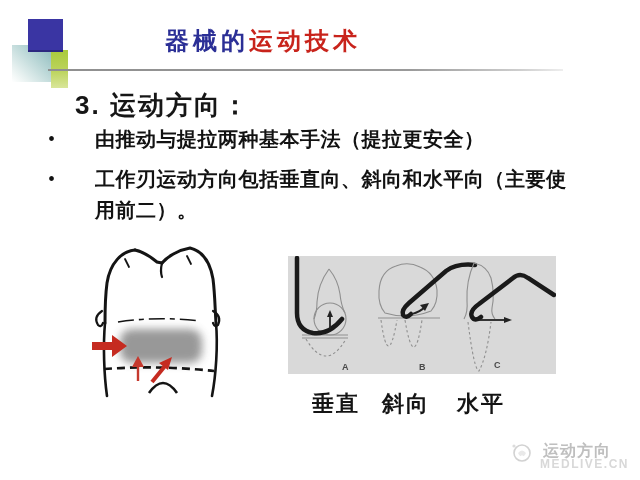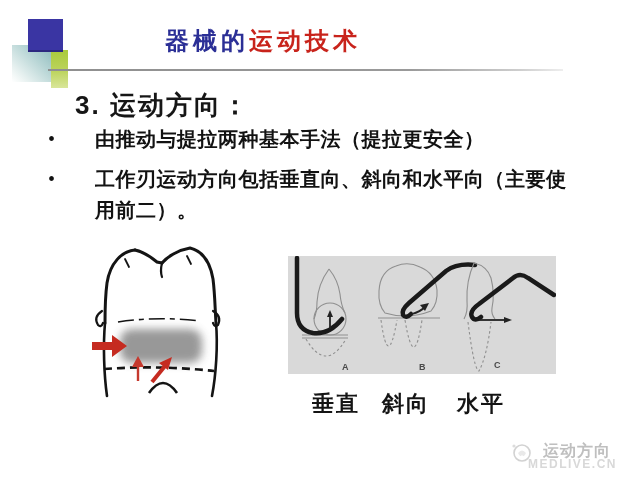--- a/index.html
+++ b/index.html
@@ -32,21 +32,21 @@
   
   .fig-left{position:absolute;left:88px;top:243px;width:140px;height:158px;}
   .fig-panel{position:absolute;left:288px;top:256px;width:268px;height:118px;background:#d9d9d9;}
   .captions .cap{position:absolute;top:389px;font-size:22px;font-weight:bold;
     letter-spacing:2px;color:#141414;font-family:"Liberation Sans",sans-serif;}
   .cap-a{left:312px;} .cap-b{left:382px;} .cap-c{left:457px;}
   
   .wm-logo{position:absolute;left:509px;top:440px;width:24px;height:24px;}
   .wm-name{position:absolute;left:543px;top:441px;font-size:16px;font-weight:bold;
     color:#bfbfbf;letter-spacing:1px;text-shadow:1px 1px 0 #ffffff;}
-  .wm-site{position:absolute;left:528px;top:457px;font-size:12px;font-weight:bold;
+  .wm-site{position:absolute;left:540px;top:457px;font-size:12px;font-weight:bold;
     color:#d8d8d8;letter-spacing:1.5px;text-shadow:1px 1px 0 #ffffff;}
 </style>
 </head>
 <body>
 
 <div class="deco-teal"></div>
 <div class="deco-green"></div>
 <div class="deco-blue"></div>
 <div class="rule"></div>
 

